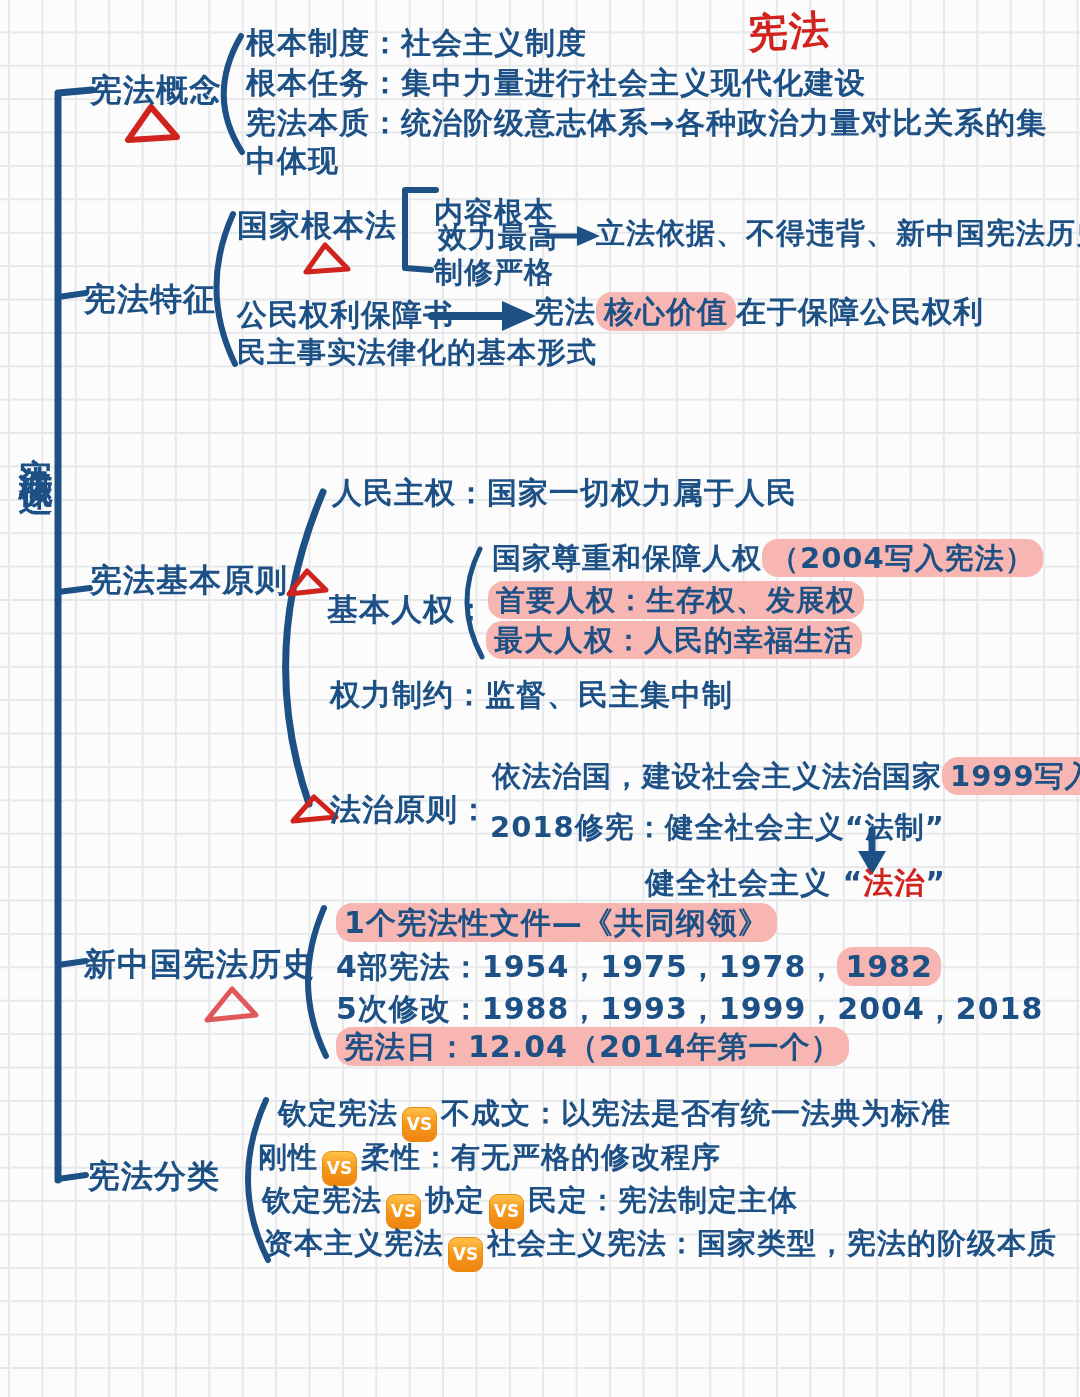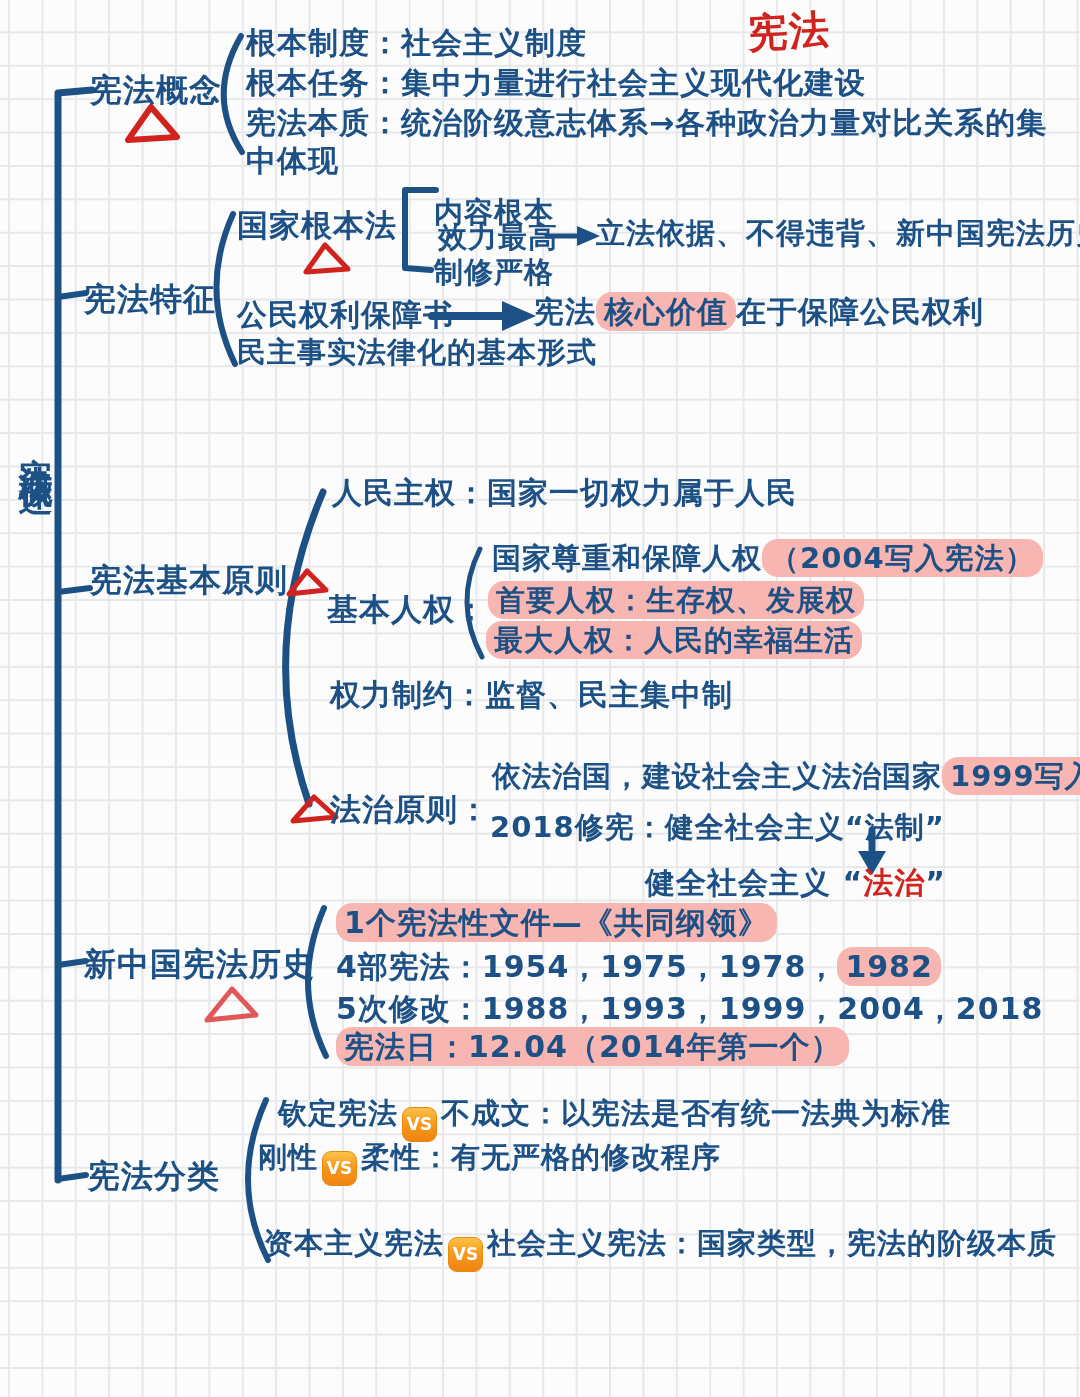--- a/index.html
+++ b/index.html
@@ -135,17 +135,20 @@
     <span class="hl">宪法日：12.04（2014年第一个）</span>
   </div>
 
   <div class="t fs32" style="left:88px;top:1158px">宪法分类</div>
   <div class="t fs29" style="left:278px;top:1097px">
     <span>钦定宪法</span><span class="vs">VS</span><span>不成文：以宪法是否有统一法典为标准</span>
   </div>
   <div class="t fs29" style="left:258px;top:1141px">
     <span>刚性</span><span class="vs">VS</span><span>柔性：有无严格的修改程序</span>
   </div>
+  <div class="t fs29" style="left:262px;top:1184px">
+    <span>钦定宪法</span><span class="vs">VS</span><span>协定</span><span class="vs">VS</span><span>民定：宪法制定主体</span>
+  </div>
   <div class="t fs29" style="left:264px;top:1227px">
     <span>资本主义宪法</span><span class="vs">VS</span><span>社会主义宪法：国家类型，宪法的阶级本质</span>
   </div>
 
 </div>
 
 </body></html>

